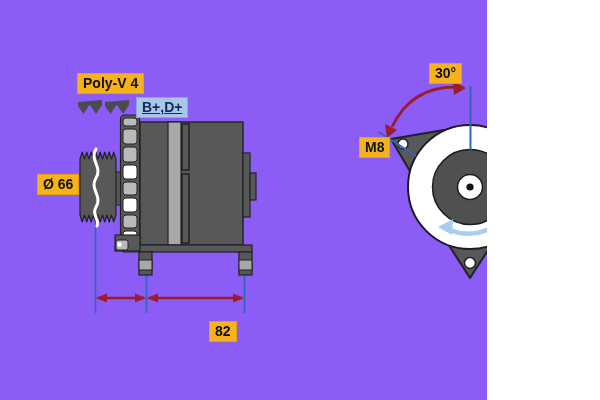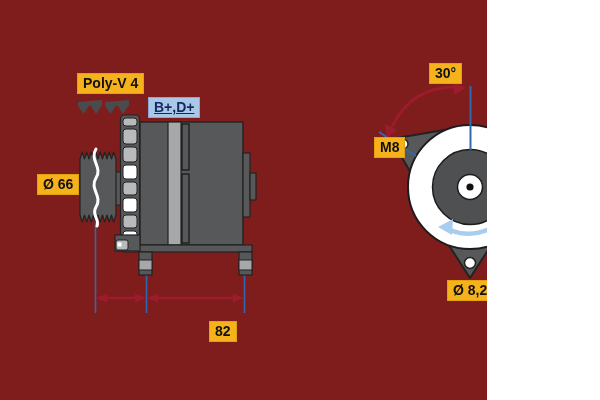--- a/index.html
+++ b/index.html
@@ -1,32 +1,32 @@
 <!DOCTYPE html>
 <html><head>
 <meta charset="utf-8">
 <style>
   html,body{margin:0;padding:0;background:#ffffff;}
   #stage{
-    position:relative;width:487px;height:400px;background:#7f1d1d;
+    position:relative;width:487px;height:400px;background:#8b5cf6;
     font-family:"Liberation Sans",sans-serif;overflow:hidden;
   }
   #artwork{position:absolute;left:0;top:0;}
   .label{
     position:absolute;background:#f6b21b;color:#111111;
     font-weight:bold;font-size:14px;line-height:17px;
     padding:1px 5px;white-space:nowrap;border:1px solid rgba(190,130,0,.35);
   }
   .label.blue{background:#a9c8e8;color:#142a5e;border:1px solid rgba(80,110,170,.35);}
   .lbl-belt{left:77px;top:73px;}
-  .lbl-term{left:148px;top:97px;text-decoration:underline;}
+  .lbl-term{left:136px;top:97px;text-decoration:underline;}
   .lbl-d66{left:37px;top:174px;}
   .lbl-82{left:209px;top:302px;margin-top:19px;}
   .lbl-60{left:429px;top:63px;}
-  .lbl-m8{left:374px;top:137px;}
+  .lbl-m8{left:359px;top:137px;}
   .lbl-d82{left:447px;top:280px;}
 </style>
 </head>
 <body>
 
 <div id="stage">
 
   <svg id="artwork" width="600" height="400" viewBox="0 0 600 400">
 
     <g>
@@ -136,14 +136,13 @@
   <div class="label blue lbl-term">B+,D+</div>
 
   <div class="label lbl-d66">Ø 66</div>
 
   <div class="label lbl-82">82</div>
 
   <div class="label lbl-60">30°</div>
 
   <div class="label lbl-m8">M8</div>
 
-  <div class="label lbl-d82">Ø 8,2</div>
 </div>
 
 </body></html>

